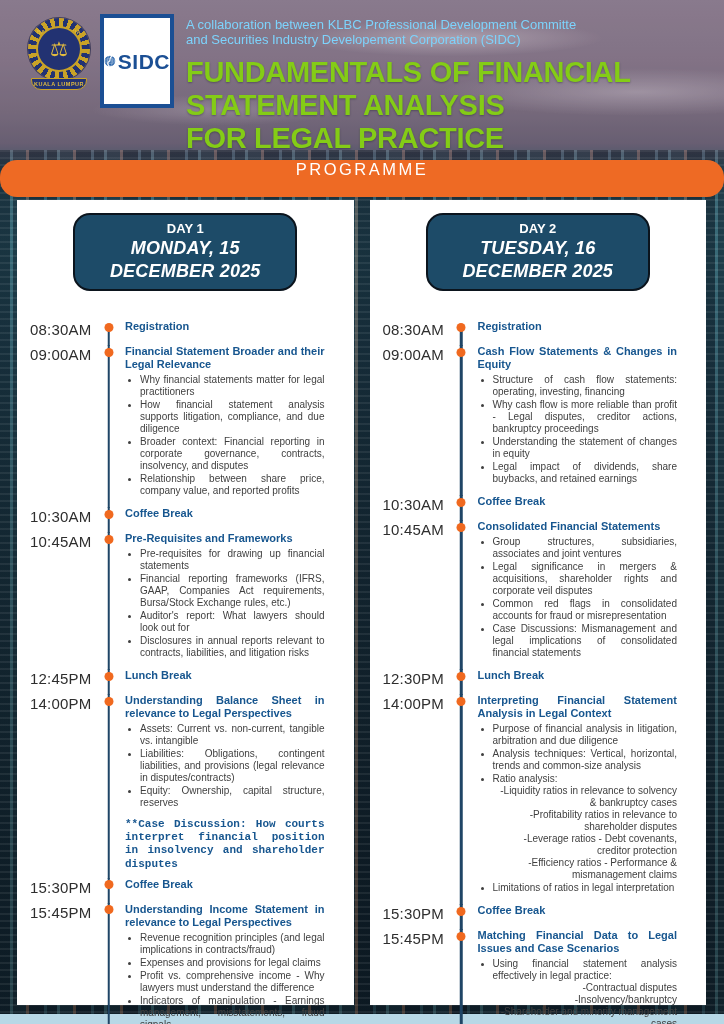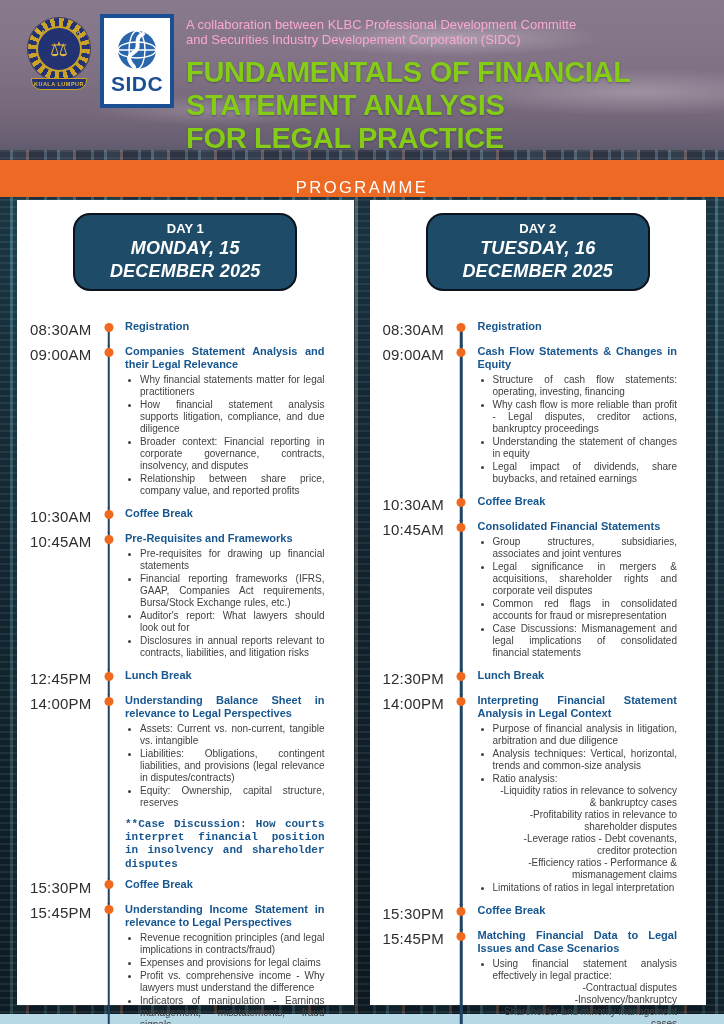--- a/index.html
+++ b/index.html
@@ -36,30 +36,30 @@
     box-shadow:0 0 0 1px rgba(20,25,60,0.6); }
   .badge-inner { position:absolute; left:10px; top:10px; width:46px; height:46px; border-radius:50%;
     background:#223272; border:2px solid #c9a227; display:flex; align-items:center; justify-content:center; }
   .badge-scales { color:#e3bc3f; font-size:20px; line-height:1; }
   .badge-arc-top { position:absolute; top:13px; left:0; width:66px; text-align:center;
     font-size:5px; color:#e3bc3f; letter-spacing:0.5px; font-weight:bold; }
   .badge-ribbon { position:absolute; left:5px; bottom:8px; width:56px; height:12px; background:#223272;
     border:1px solid #c9a227; border-radius:0 0 10px 10px; display:flex; align-items:center; justify-content:center;
     font-size:5.5px; color:#e3bc3f; letter-spacing:0.5px; font-weight:bold; }
   .sidc-box { position:absolute; left:100px; top:14px; width:74px; height:94px; background:#fff;
-    border:4px solid #1b4f94; display:flex; flex-direction:column; align-items:center; justify-content:center; gap:2px; }
+    border:4px solid #1b4f94; display:flex; align-items:center; justify-content:center; gap:2px; }
   .sidc-text { color:#1b4f94; font-weight:bold; font-size:21px; letter-spacing:0.5px; line-height:1; }
   .header-text { position:absolute; left:186px; top:18px; right:8px; }
-  .collab { color:#f9a8d4; font-size:13px; line-height:1.12; }
+  .collab { color:#7dd3fc; font-size:13px; line-height:1.12; }
   .big-title { margin-top:9px; color:#84cc16; font-weight:bold; font-size:29px; line-height:33px;
     letter-spacing:-0.3px; text-shadow:0 1px 2px rgba(20,20,40,0.35); }
 
   
   .banner { position:absolute; top:160px; left:0; right:0; height:37px; background:#ee6a24;
-    display:flex; align-items:flex-end; justify-content:center; }
+    display:flex; align-items:flex-start; justify-content:center;border-radius:17px; }
   .banner-label { color:#ffffff; font-size:16.5px; letter-spacing:2.5px; }
 
   
   .cards { position:absolute; top:200px; left:17px; right:18px; bottom:19px; display:flex; gap:16px; }
   .card { flex:1; background:#ffffff; padding:13px 0 0; min-width:0; }
   .pill { width:224px; margin:0 auto; background:#1d4b68; border:2.5px solid #0b141d; border-radius:17px;
     color:#fff; text-align:center; padding:6px 4px 7px; }
   .pill-day { font-size:13px; font-weight:bold; line-height:1.25; }
   .pill-date { font-size:18px; font-weight:bold; line-height:1.25; letter-spacing:0.2px;font-style:italic; }
   .timeline { margin-top:29px; padding:0 29px 0 13px; }
@@ -142,21 +142,21 @@
     </div>
   </div>
 
   <div class="entry">
     <div class="entry-time">09:00AM</div>
     <div class="entry-rail">
       <div class="rail-line"></div>
       <div class="dot"></div>
     </div>
     <div class="entry-body">
-      <div class="entry-title">Companies Statement Analysis and their Legal Relevance</div>
+      <div class="entry-title">Financial Statement Broader and their Legal Relevance</div>
     <ul class="bullets">
                 <li><span>Why financial statements matter for legal practitioners</span></li>
                 <li><span>How financial statement analysis supports litigation, compliance, and due diligence</span></li>
                 <li><span>Broader context: Financial reporting in corporate governance, contracts, insolvency, and disputes</span></li>
                 <li><span>Relationship between share price, company value, and reported profits</span></li>
               </ul>
             </div>
   </div>
 
   <div class="entry">

